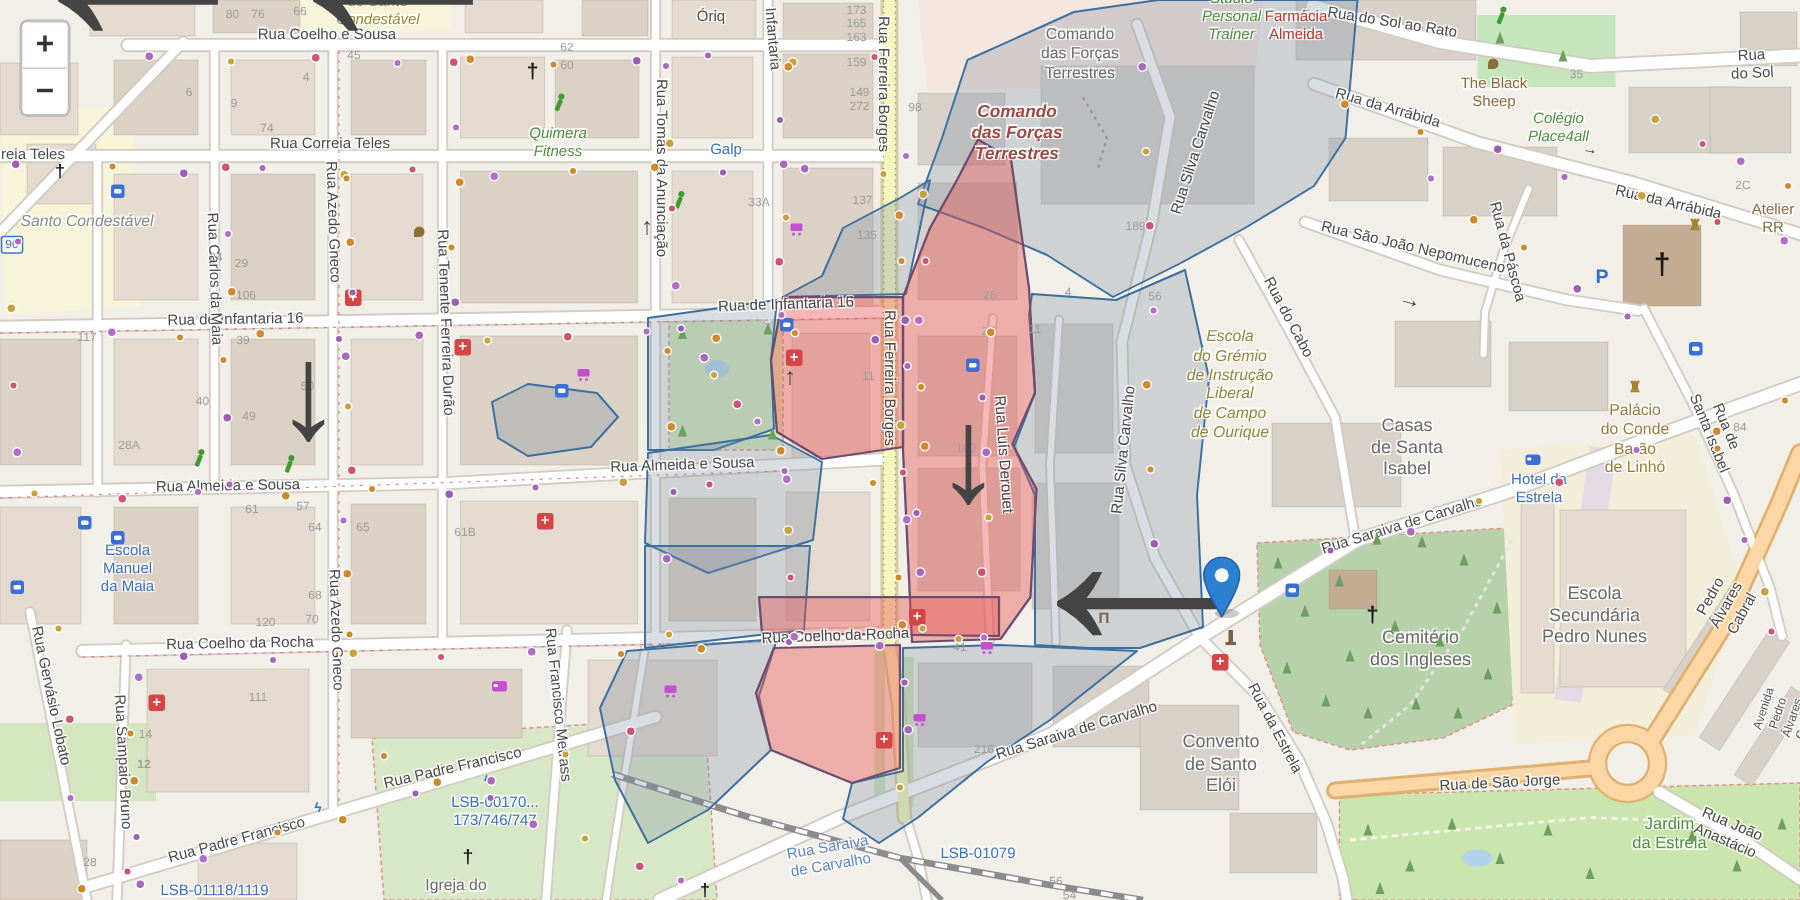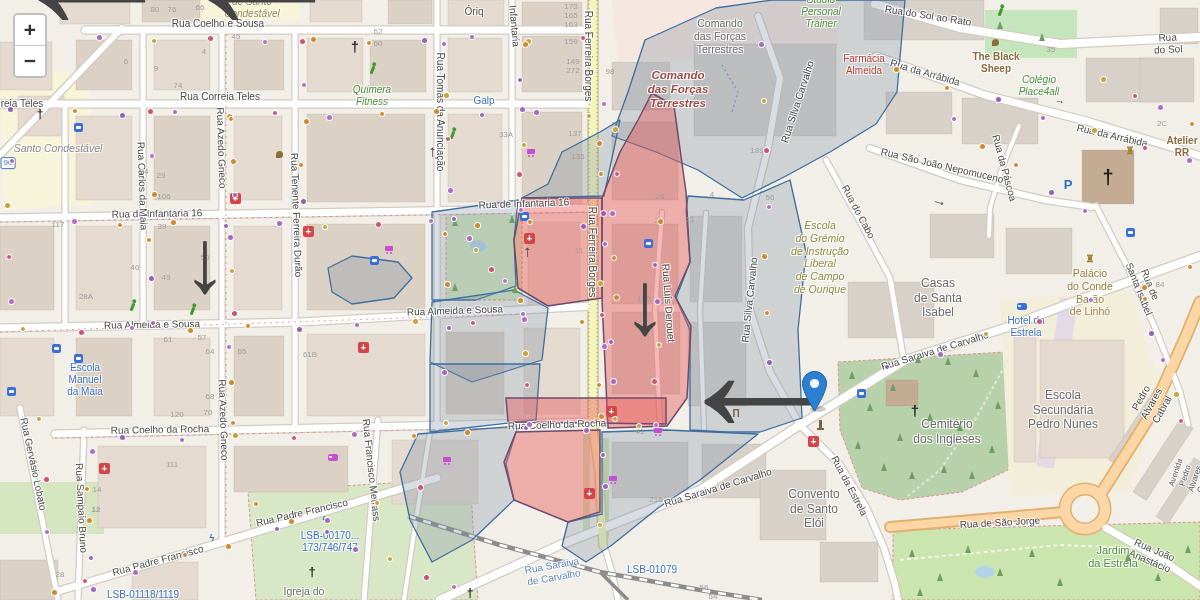--- a/index.html
+++ b/index.html
@@ -22,22 +22,22 @@
   .street{font-size:10px;color:#4b4b4b;}
   .street-sm{font-size:8px;color:#5a5a5a;}
   .street-blue{font-size:10px;color:#5f87c5;}
   .hnum{font-size:8px;color:#9d9d9d;text-shadow:none;}
   .poi-gray{font-size:10.5px;color:#6e6e6e;}
   .poi-gray-lg{font-size:12px;color:#6b6b6b;}
   .military{font-size:11.5px;color:#9e4a45;font-style:italic;font-weight:bold;}
   .school-olive{font-size:10.5px;color:#8f8a3d;font-style:italic;}
   .poi-blue{font-size:10px;color:#3c71c7;}
   .poi-green{font-size:10px;color:#4f9140;font-style:italic;}
-  .poi-red{font-size:10px;color:#c0392e;margin-top:47px;}
-  .poi-brown{font-size:10px;color:#8c6b3f;font-weight:bold;}
+  .poi-red{font-size:10px;color:#c0392e;}
+  .poi-brown{font-size:10px;color:#8c6b3f;}
   .poi-gold{font-size:10.5px;color:#9b7d3c;}
   .poi-dark{font-size:10px;color:#57504a;}
   .park-label{font-size:11px;color:#4f9140;}
   .area-label{font-size:10.5px;color:#8a8a8a;font-style:italic;}
   .area-olive{font-size:10px;color:#958a3c;font-style:italic;}
   .ref-badge{font-size:8px;color:#3c71c7;border:1px solid #3c71c7;background:#fff;border-radius:2px;padding:0 2px;text-shadow:none;}
   
   .ic{position:absolute;pointer-events:none;}
   .icon-bus{width:9px;height:9px;background:#3a6fd8;border-radius:2px;}
   .icon-bus::after{content:"";position:absolute;left:2px;top:3px;width:5px;height:3px;background:#fff;border-radius:1px;}

